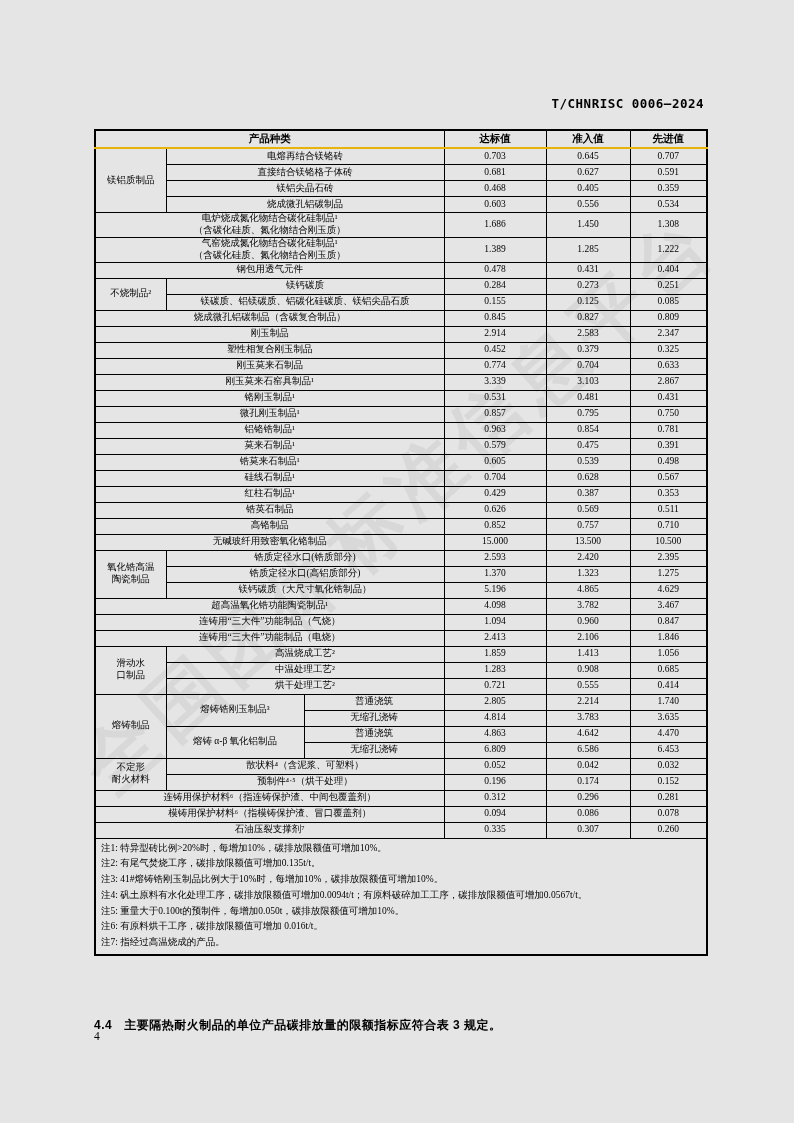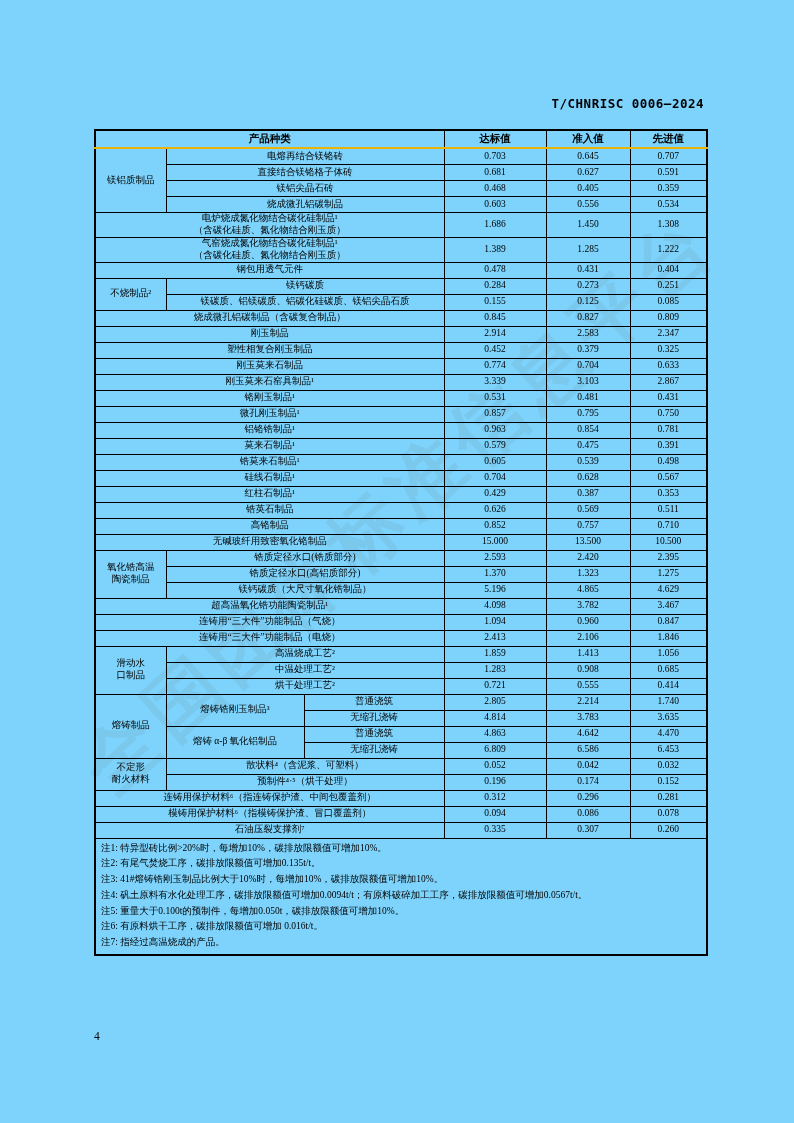--- a/index.html
+++ b/index.html
@@ -1,19 +1,19 @@
 <!DOCTYPE html>
 <html><head>
 <meta charset="utf-8">
 <style>
   html,body{margin:0;padding:0;background:#ffffff;}
   .page{
     position:relative;
     width:794px;height:1123px;
-    background:#7dd3fc;
+    background:#e5e5e5;
     color:#000;
     font-family:"Liberation Serif","DejaVu Serif",serif;
     overflow:hidden;
   }
   .doc-code{
     position:absolute;
     top:96px;right:90px;
     font-family:"DejaVu Sans Mono","Liberation Mono",monospace;
     font-weight:bold;
     font-size:12.5px;
@@ -386,16 +386,19 @@
             <div class="note-line">注3: 41#熔铸锆刚玉制品比例大于10%时，每增加10%，碳排放限额值可增加10%。</div>
             <div class="note-line">注4: 矾土原料有水化处理工序，碳排放限额值可增加0.0094t/t；有原料破碎加工工序，碳排放限额值可增加0.0567t/t。</div>
             <div class="note-line">注5: 重量大于0.100t的预制件，每增加0.050t，碳排放限额值可增加10%。</div>
             <div class="note-line">注6: 有原料烘干工序，碳排放限额值可增加 0.016t/t。</div>
             <div class="note-line">注7: 指经过高温烧成的产品。</div>
           </td>
         </tr>
       </tbody>
   </table>
 
+  <p class="clause">
+    <span class="clause-no">4.4</span><span>主要隔热耐火制品的单位产品碳排放量的限额指标应符合表 3 规定。</span>
+  </p>
 
   <div class="page-number">4</div>
 
 </div>
 
 </body></html>

